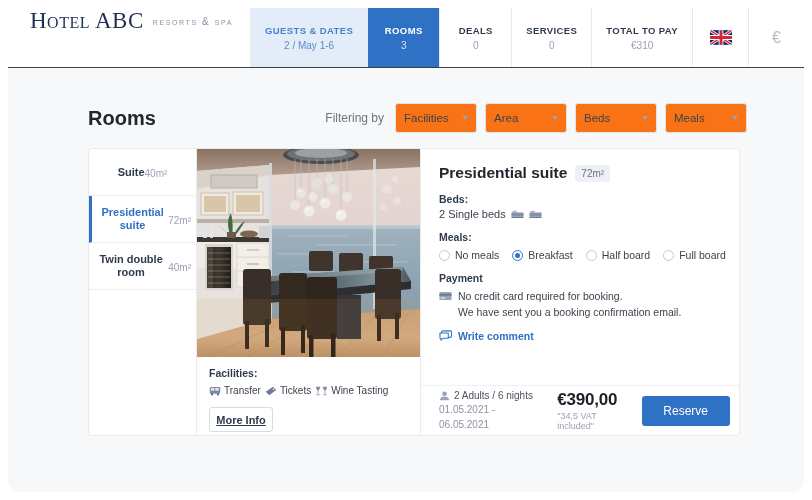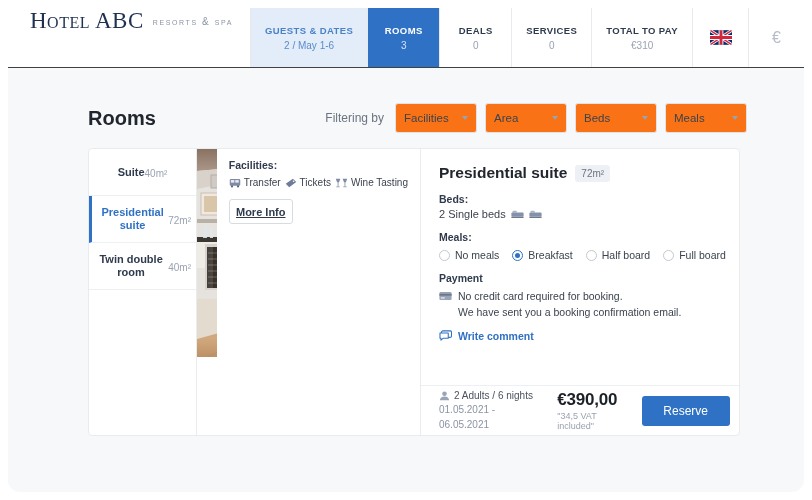--- a/index.html
+++ b/index.html
@@ -204,21 +204,21 @@
     border-left: 3px solid #2f71c4;
   }
   .room-item.selected .room-name { color: #2f71c4; font-weight: bold; }
 
   
   .photo {
     width: 224px;
     flex-shrink: 0;
     border-right: 1px solid #e9ecef;
     display: flex;
-    flex-direction: row;
+    flex-direction: column;
   }
   .photo-img {
     width: 100%;
     height: 208px;
     position: relative;
     overflow: hidden;
     background: #c9b29a;
   }
   .photo-foot {
     flex: 1;

